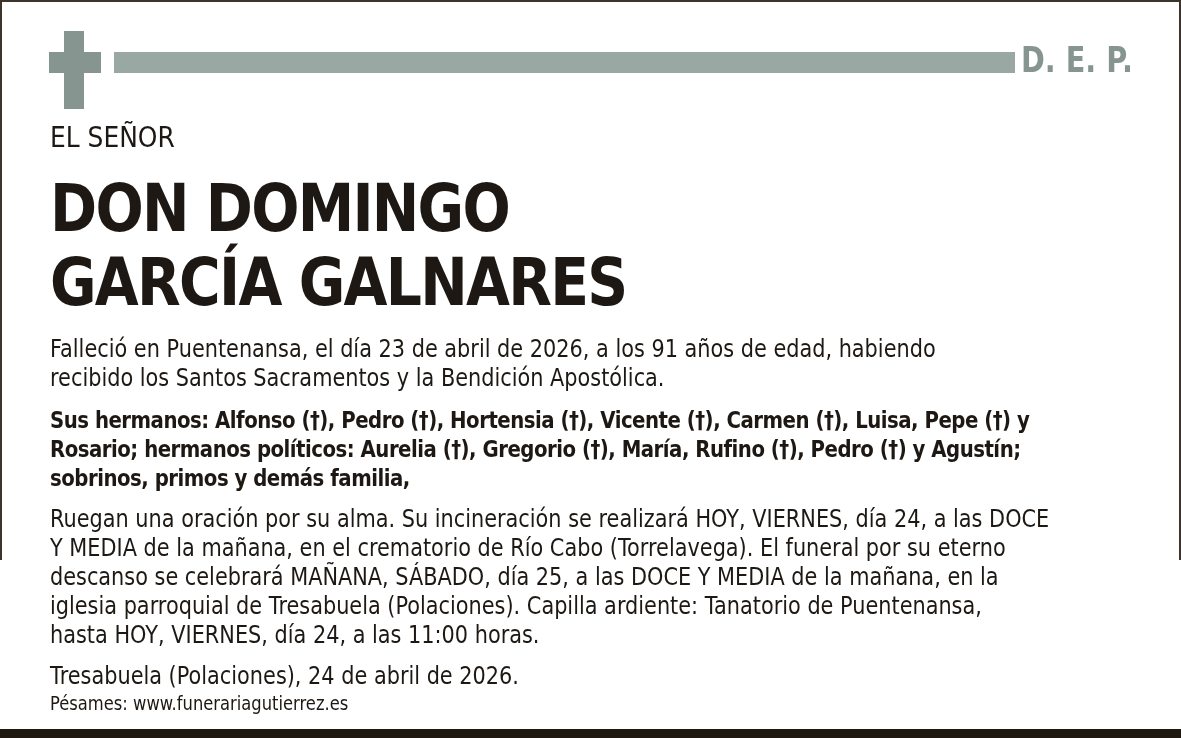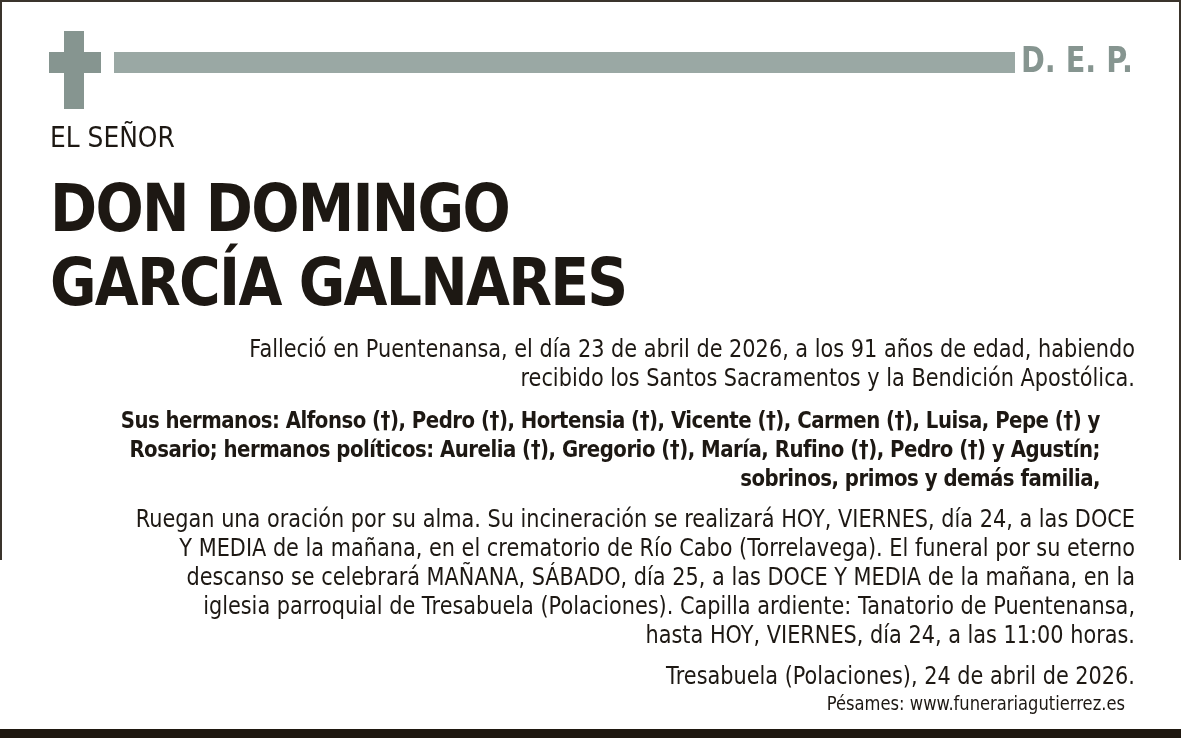--- a/index.html
+++ b/index.html
@@ -1,17 +1,17 @@
 <!DOCTYPE html>
 <html><head>
 <meta charset="utf-8">
 <style>
   html, body { margin: 0; padding: 0; background: #ffffff; }
   body { width: 1181px; height: 738px; position: relative; overflow: hidden; font-family: "DejaVu Sans", sans-serif; color: #1d1813; }
-  .frame { position: absolute; left: 0; top: 0; width: 1181px; height: 560px; box-sizing: border-box; border-top: 2px solid #3a342c; border-left: 2px solid #3a342c; border-right: 2px solid #3a342c; background: #fff; text-align: right; }
+  .frame { position: absolute; left: 0; top: 0; width: 1181px; height: 560px; box-sizing: border-box; border-top: 2px solid #3a342c; border-left: 2px solid #3a342c; border-right: 2px solid #3a342c; background: #fff; }
   .bottom-band { position: absolute; left: 0; top: 729px; width: 1181px; height: 9px; background: #1f1810; }
   .cross-v { position: absolute; left: 62px; top: 29px; width: 20px; height: 78px; background: #869590; }
   .cross-h { position: absolute; left: 47px; top: 50px; width: 52px; height: 21px; background: #869590; }
   .rule { position: absolute; left: 112px; top: 50px; width: 901px; height: 21px; background: #9aa8a4; }
   .dep { position: absolute; left: 1019px; top: 36px; font-family: "DejaVu Sans", sans-serif; font-weight: bold; font-size: 35px; line-height: 44px; color: #869590; letter-spacing: 0px; transform: scaleX(0.82); transform-origin: left top; white-space: nowrap; }
   .honorific { position: absolute; left: 48px; top: 117px; font-family: "DejaVu Sans", sans-serif; font-size: 29px; line-height: 36px; transform: scaleX(0.86); transform-origin: left top; white-space: nowrap; color: #1d1813; }
   .name { position: absolute; left: 48px; font-family: "DejaVu Sans", sans-serif; font-weight: bold; font-size: 66px; line-height: 70px; letter-spacing: -2px; transform: scaleX(0.86); transform-origin: left top; white-space: nowrap; color: #1d1813; }
   .name.l1 { top: 172px; }
   .name.l2 { top: 246px; }
   .para { position: absolute; left: 48px; width: 1250px; font-family: "DejaVu Sans", sans-serif; font-size: 24px; line-height: 29px; transform: scaleX(0.868); transform-origin: left top; color: #1d1813; }

